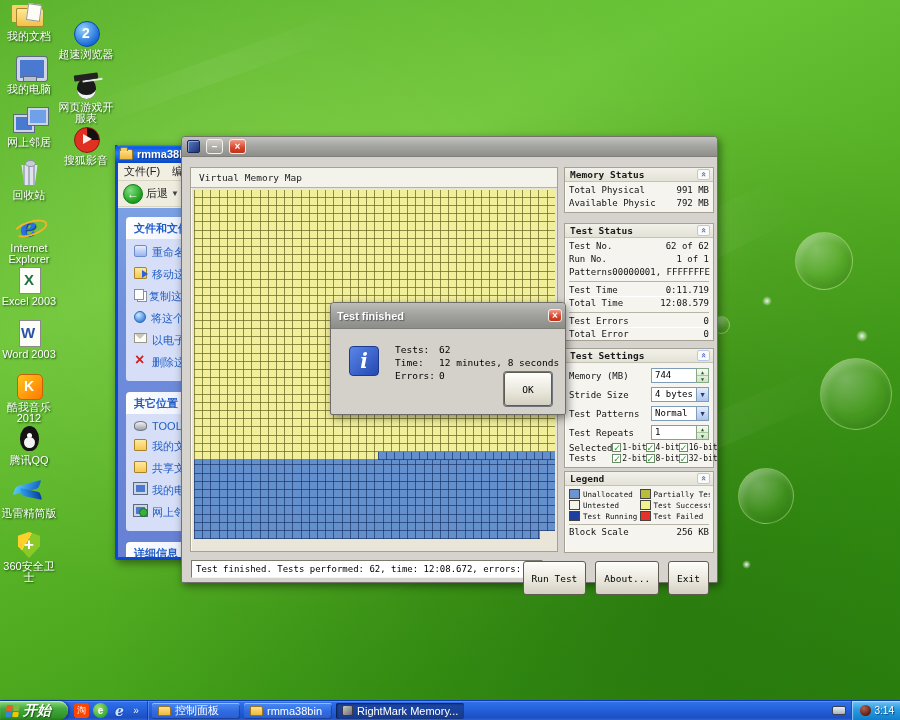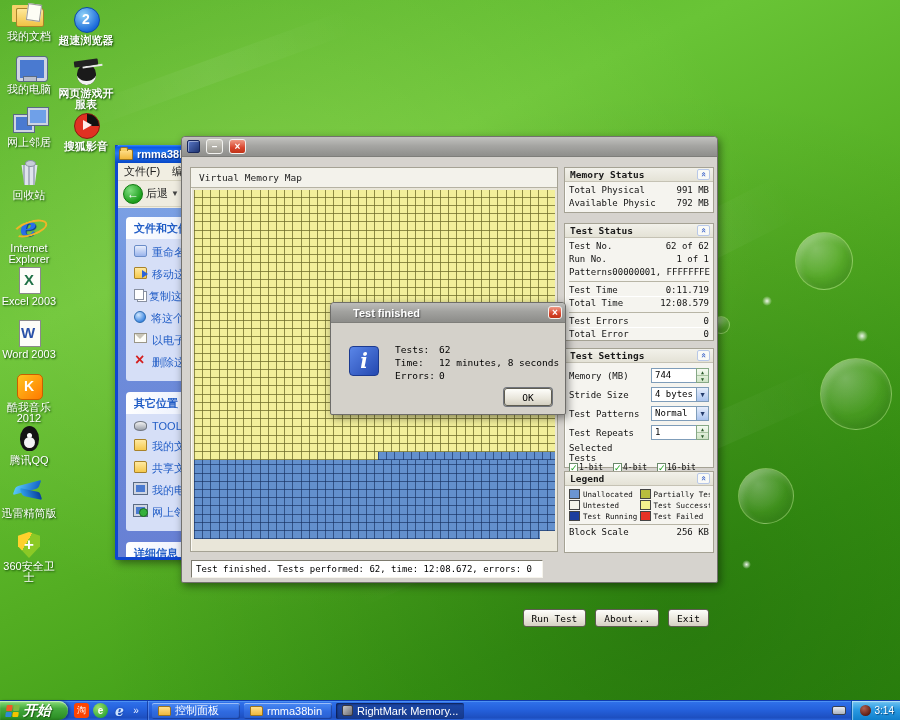--- a/index.html
+++ b/index.html
@@ -16,21 +16,21 @@
   .bubble { position:absolute; border-radius:50%; pointer-events:none;
     background:radial-gradient(circle at 35% 28%, rgba(255,255,255,.30), rgba(200,245,140,.10) 55%, rgba(255,255,255,.04));
     border:1px solid rgba(225,255,180,.35);
     box-shadow:inset -4px -6px 10px rgba(30,90,10,.25), inset 3px 4px 6px rgba(255,255,255,.25); }
   .spark { position:absolute; border-radius:50%; pointer-events:none;
     background:radial-gradient(circle, rgba(255,255,255,.9), rgba(255,255,255,0) 70%); }
 
   
   .dcol { position:absolute; display:flex; flex-direction:column; z-index:1; }
   #dcol1 { left:0; top:2; width:58; }
-  #dcol2 { left:57px; top:4px; width:60px;font-weight:bold; }
+  #dcol2 { left:57px; top:18px; width:60px; }
   .dicon { width:58px; height:53px; display:flex; flex-direction:column; align-items:center; cursor:default; }
   .dicon .lbl { font-size:11px; color:#fff; text-align:center; line-height:1.02;
     text-shadow:1px 1px 2px rgba(10,60,0,.95); margin-top:1px; }
   .ic { position:relative; width:34px; height:30px; flex:none; }
   .ic::before,.ic::after { content:""; position:absolute; }
   
   .ic.mydocs::before { left:4px; top:8px; width:26px; height:17px; background:linear-gradient(#ffe89a,#f0c244); border:1px solid #a9832a; border-radius:2px 3px 2px 2px; box-shadow:-5px -4px 0 -1px #f7d26a; }
   .ic.mydocs::after { left:15px; top:4px; width:12px; height:15px; background:#fdfdf5; border:1px solid #999; transform:rotate(8deg); }
   .ic.mycomputer::before, .ic.broadband::before { left:5px; top:4px; width:24px; height:18px; background:#4a7ad0; border:3px solid #cfd5e2; outline:1px solid #5a6b85; border-radius:2px; }
   .ic.mycomputer::after { left:11px; top:23px; width:12px; height:4px; background:#b9c0cf; border:1px solid #5a6b85; }
@@ -149,45 +149,45 @@
   .ctl { display:flex; justify-content:space-between; align-items:center; height:19px; }
   .ctl .cl { font-size:9px; color:#111; white-space:nowrap; }
   .field { width:58px; height:15px; display:flex; }
   .fval { flex:1; background:#fff; border:1px solid #7f9db9; border-right:none; font-size:9px; line-height:13px; padding:0 3px; overflow:hidden; white-space:nowrap; color:#000; }
   .btn-spin { width:13px; flex:none; display:none; flex-direction:column; border:1px solid #86a886; background:linear-gradient(#f6fbf2,#cfe4c6); }
   .btn-spin i { flex:1; font-style:normal; font-size:5px; line-height:6px; color:#2a5a2a; text-align:center; }
   .btn-spin i + i { border-top:1px solid #a8c4a0; }
   .btn-drop { width:13px; flex:none; display:none; align-items:center; justify-content:center; border:1px solid #7f9db9; background:linear-gradient(#e6eefc,#aac4ee); color:#223a6a; font-size:7px; }
   .ctl.spin .btn-spin { display:flex; }
   .ctl.select .btn-drop { display:flex; }
-  #sel-tests { display:flex; padding:1px 2px 0 4px;flex-direction:column; }
+  #sel-tests { display:flex; padding:1px 2px 0 4px; }
   #sel-label { width:44px; font-size:9px; line-height:10px; color:#111; }
   #cb-grid { flex:1; display:grid; grid-template-columns:31% 31% 38%; row-gap:2px; }
   .cb { display:flex; align-items:center; gap:1px; }
   .cb .box { width:9px; height:9px; background:#fff; border:1px solid #6a8a6a; color:#1ca41c; font-size:9px; line-height:8px; font-family:"DejaVu Sans",sans-serif; flex:none; text-align:center; }
   .cb .t { font-size:8px; white-space:nowrap; color:#111; }
 
   
   #legend-grid { display:grid; grid-template-columns:50% 50%; padding:3px 3px 1px 4px; row-gap:1px; }
   .lg { display:flex; align-items:center; gap:3px; overflow:hidden; }
   .lg .sw { width:11px; height:10px; border:1px solid #444; flex:none; }
   .lg .t { font-size:7.5px; white-space:nowrap; color:#111; }
   #blockscale { display:flex; justify-content:space-between; border-top:1px solid #b8b5a6; margin:2px 4px 0 4px; padding:2px 0; font-size:9px; color:#111; }
 
   
   #statusbox { position:absolute; left:6px; top:403px; width:352px; height:18px; background:#fff;
     border:1px solid; border-color:#7c7a6e #f6f4ec #f6f4ec #7c7a6e; font-size:9px; line-height:16px; padding:0 4px; white-space:nowrap; overflow:hidden; color:#000; }
   #app-buttons { position:absolute; right:5px; top:404px; display:flex; gap:9px; }
-  .xpbtn { height:17px; padding:8px 8px; border:1px solid #5f5d52; border-radius:3px;
+  .xpbtn { height:17px; padding:16px 8px; border:1px solid #5f5d52; border-radius:3px;
     background:linear-gradient(#fefefb,#e8e5da 60%,#d4d0c2); font-size:9.5px; font-family:"DejaVu Sans Mono",monospace; color:#000;
-    display:flex; align-items:center;margin-top:48px; }
+    display:flex; align-items:center; }
 
   
   #dialog { left:330px; top:302px; width:236px; height:113px; z-index:4; background:#d4d1ca; border:1px solid #6e6d6a; border-radius:4px 4px 2px 2px; }
-  #dlg-title { height:20px; display:flex; align-items:center; padding:0 3px 0 22px; border-radius:4px 4px 0 0;
+  #dlg-title { height:26px; display:flex; align-items:center; padding:0 3px 0 6px; border-radius:4px 4px 0 0;
     background:linear-gradient(180deg,#bdbdba 0%,#a2a29f 45%,#8e8e8b 95%); border-bottom:1px solid #7e7e7a; }
   #dlg-title .ttl { flex:1; color:#fff; font-weight:bold; font-size:11px; text-shadow:1px 1px 1px #555; }
   #dlg-title .cap-btn { width:14px; height:13px; }
   #info-ico { position:absolute; left:18px; top:43px; width:30px; height:30px; border-radius:4px;
     background:linear-gradient(135deg,#5a86e8,#2448b0); border:1px solid #1c3a90; color:#fff;
     font:bold italic 20px "DejaVu Serif",serif; display:flex; align-items:center; justify-content:center; }
   #dlg-rows { position:absolute; left:64px; top:40px; }
   .dlg-row { display:flex; font-size:9.5px; line-height:13px; color:#000; white-space:nowrap; }
   .dlg-row .k { width:44px; flex:none; }
   #ok-btn { position:absolute; right:13px; bottom:8px; width:48px; height:17px; justify-content:center;

